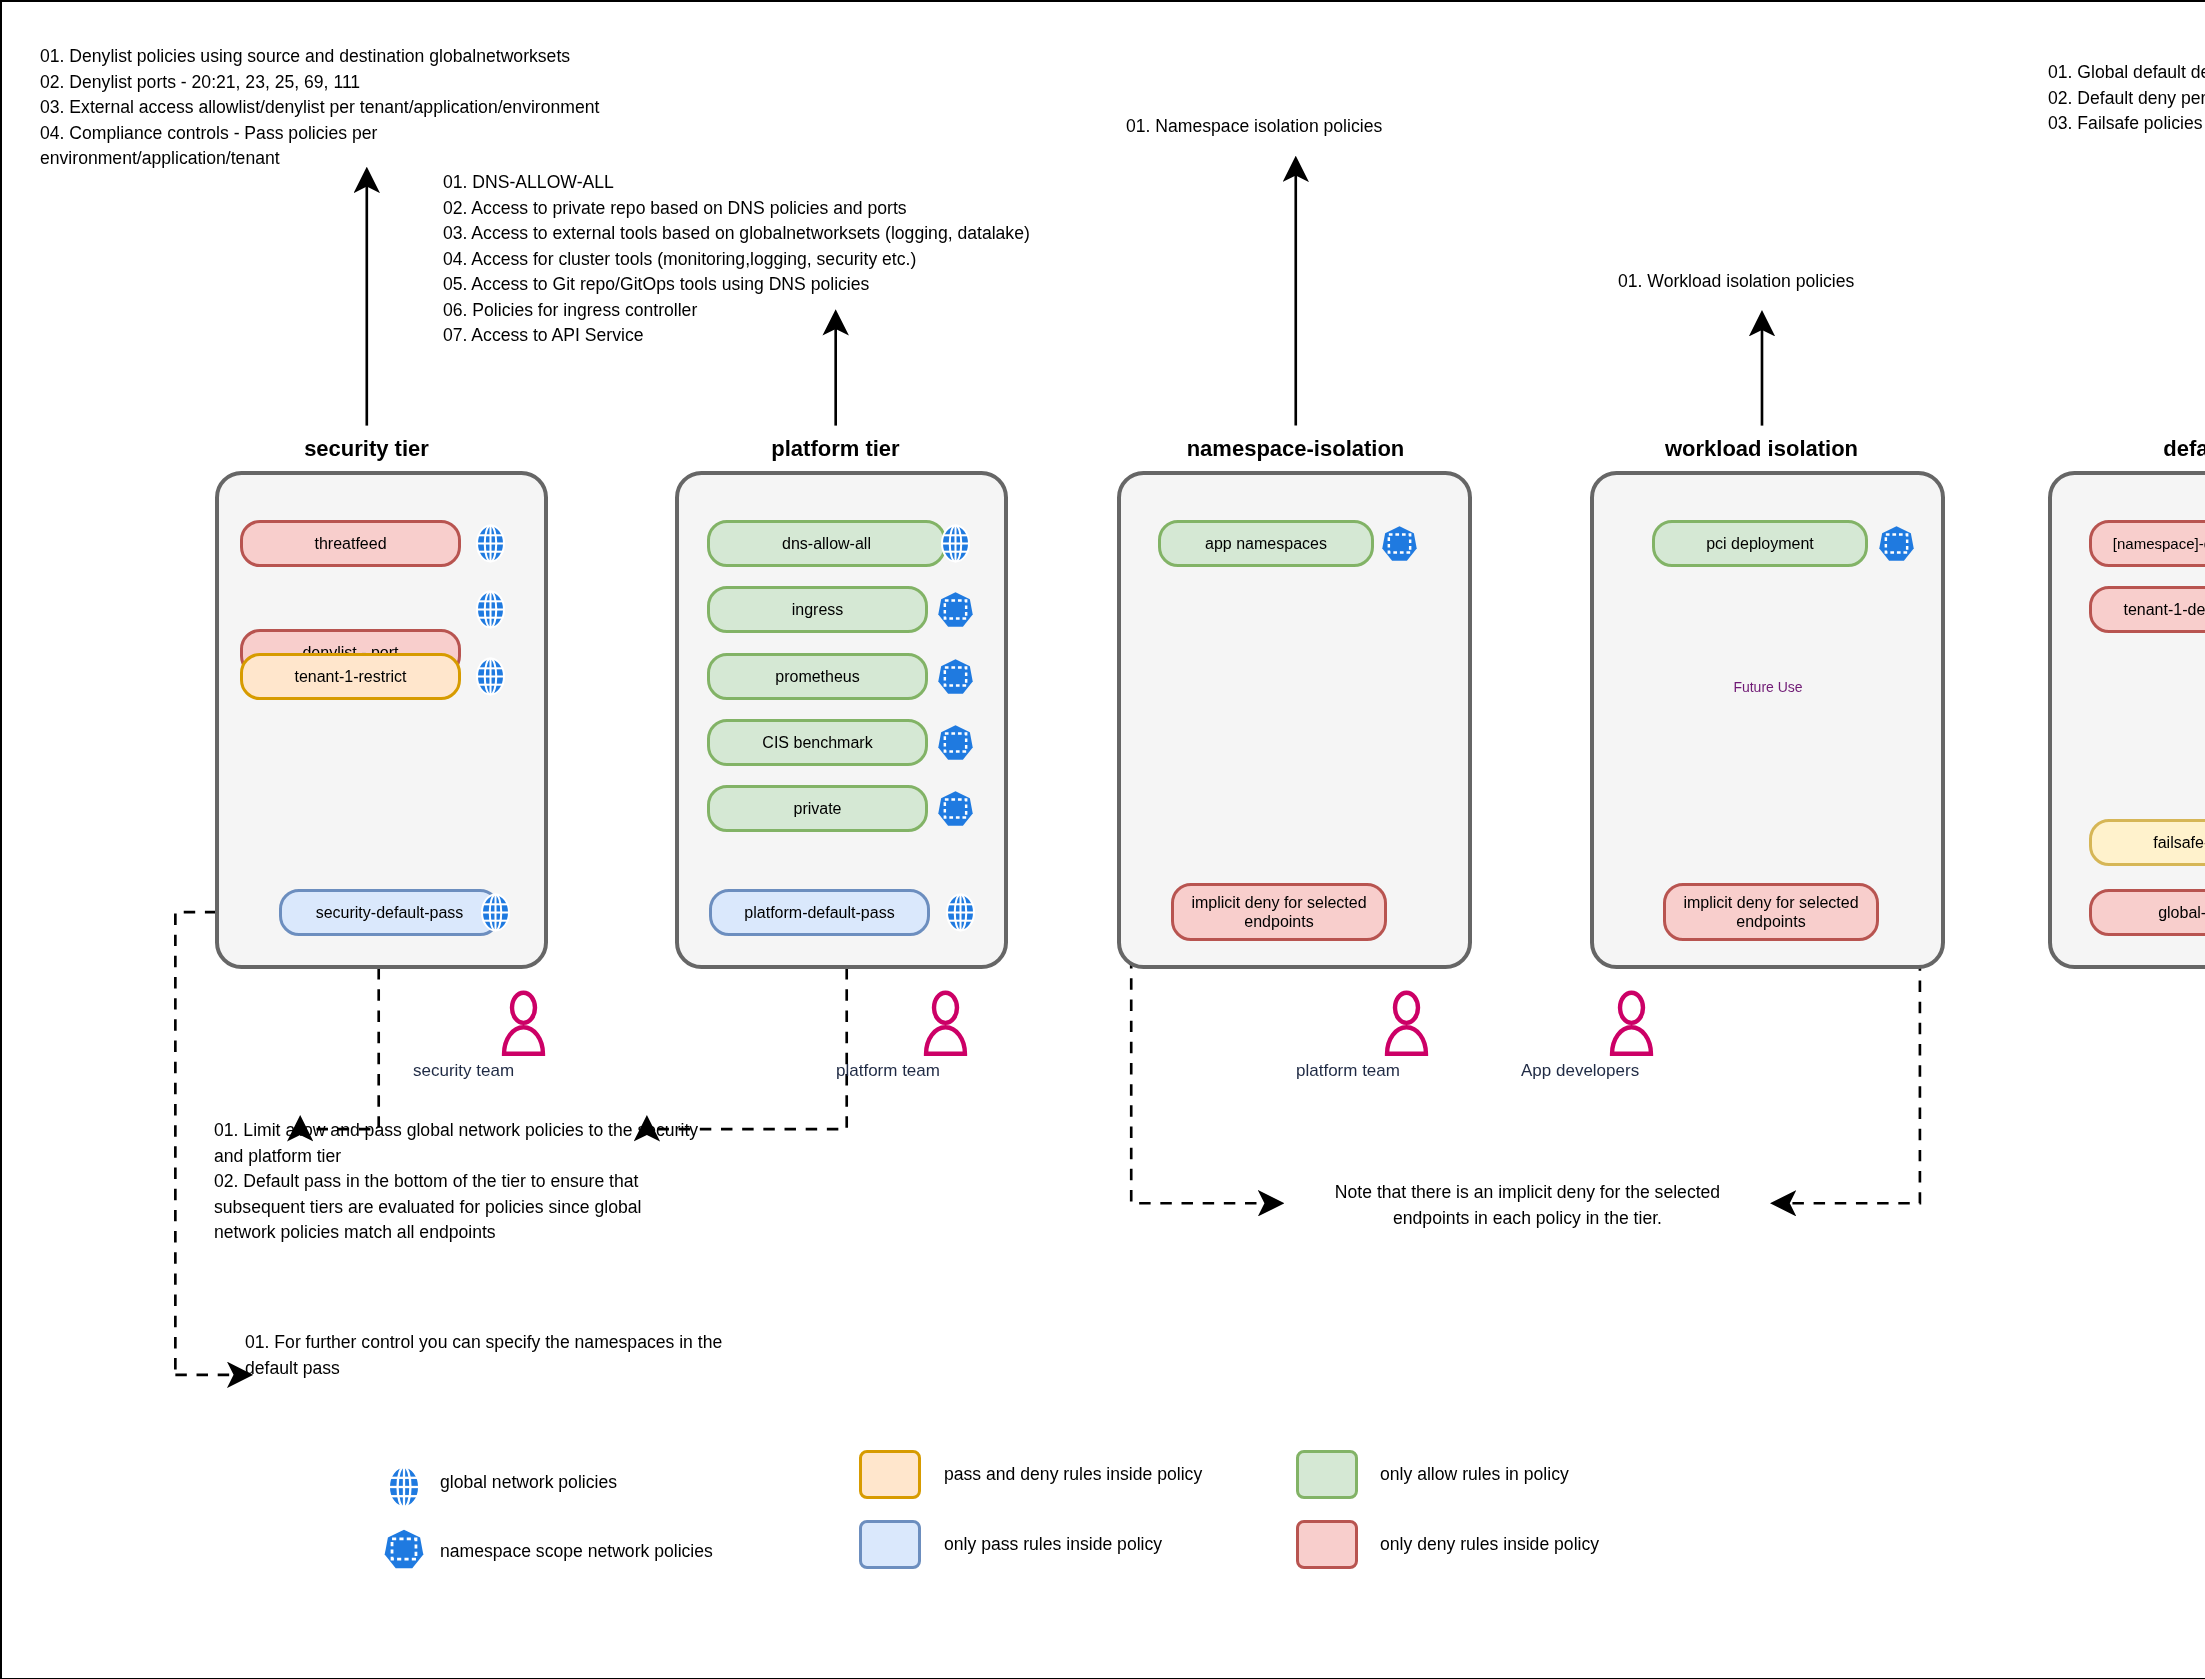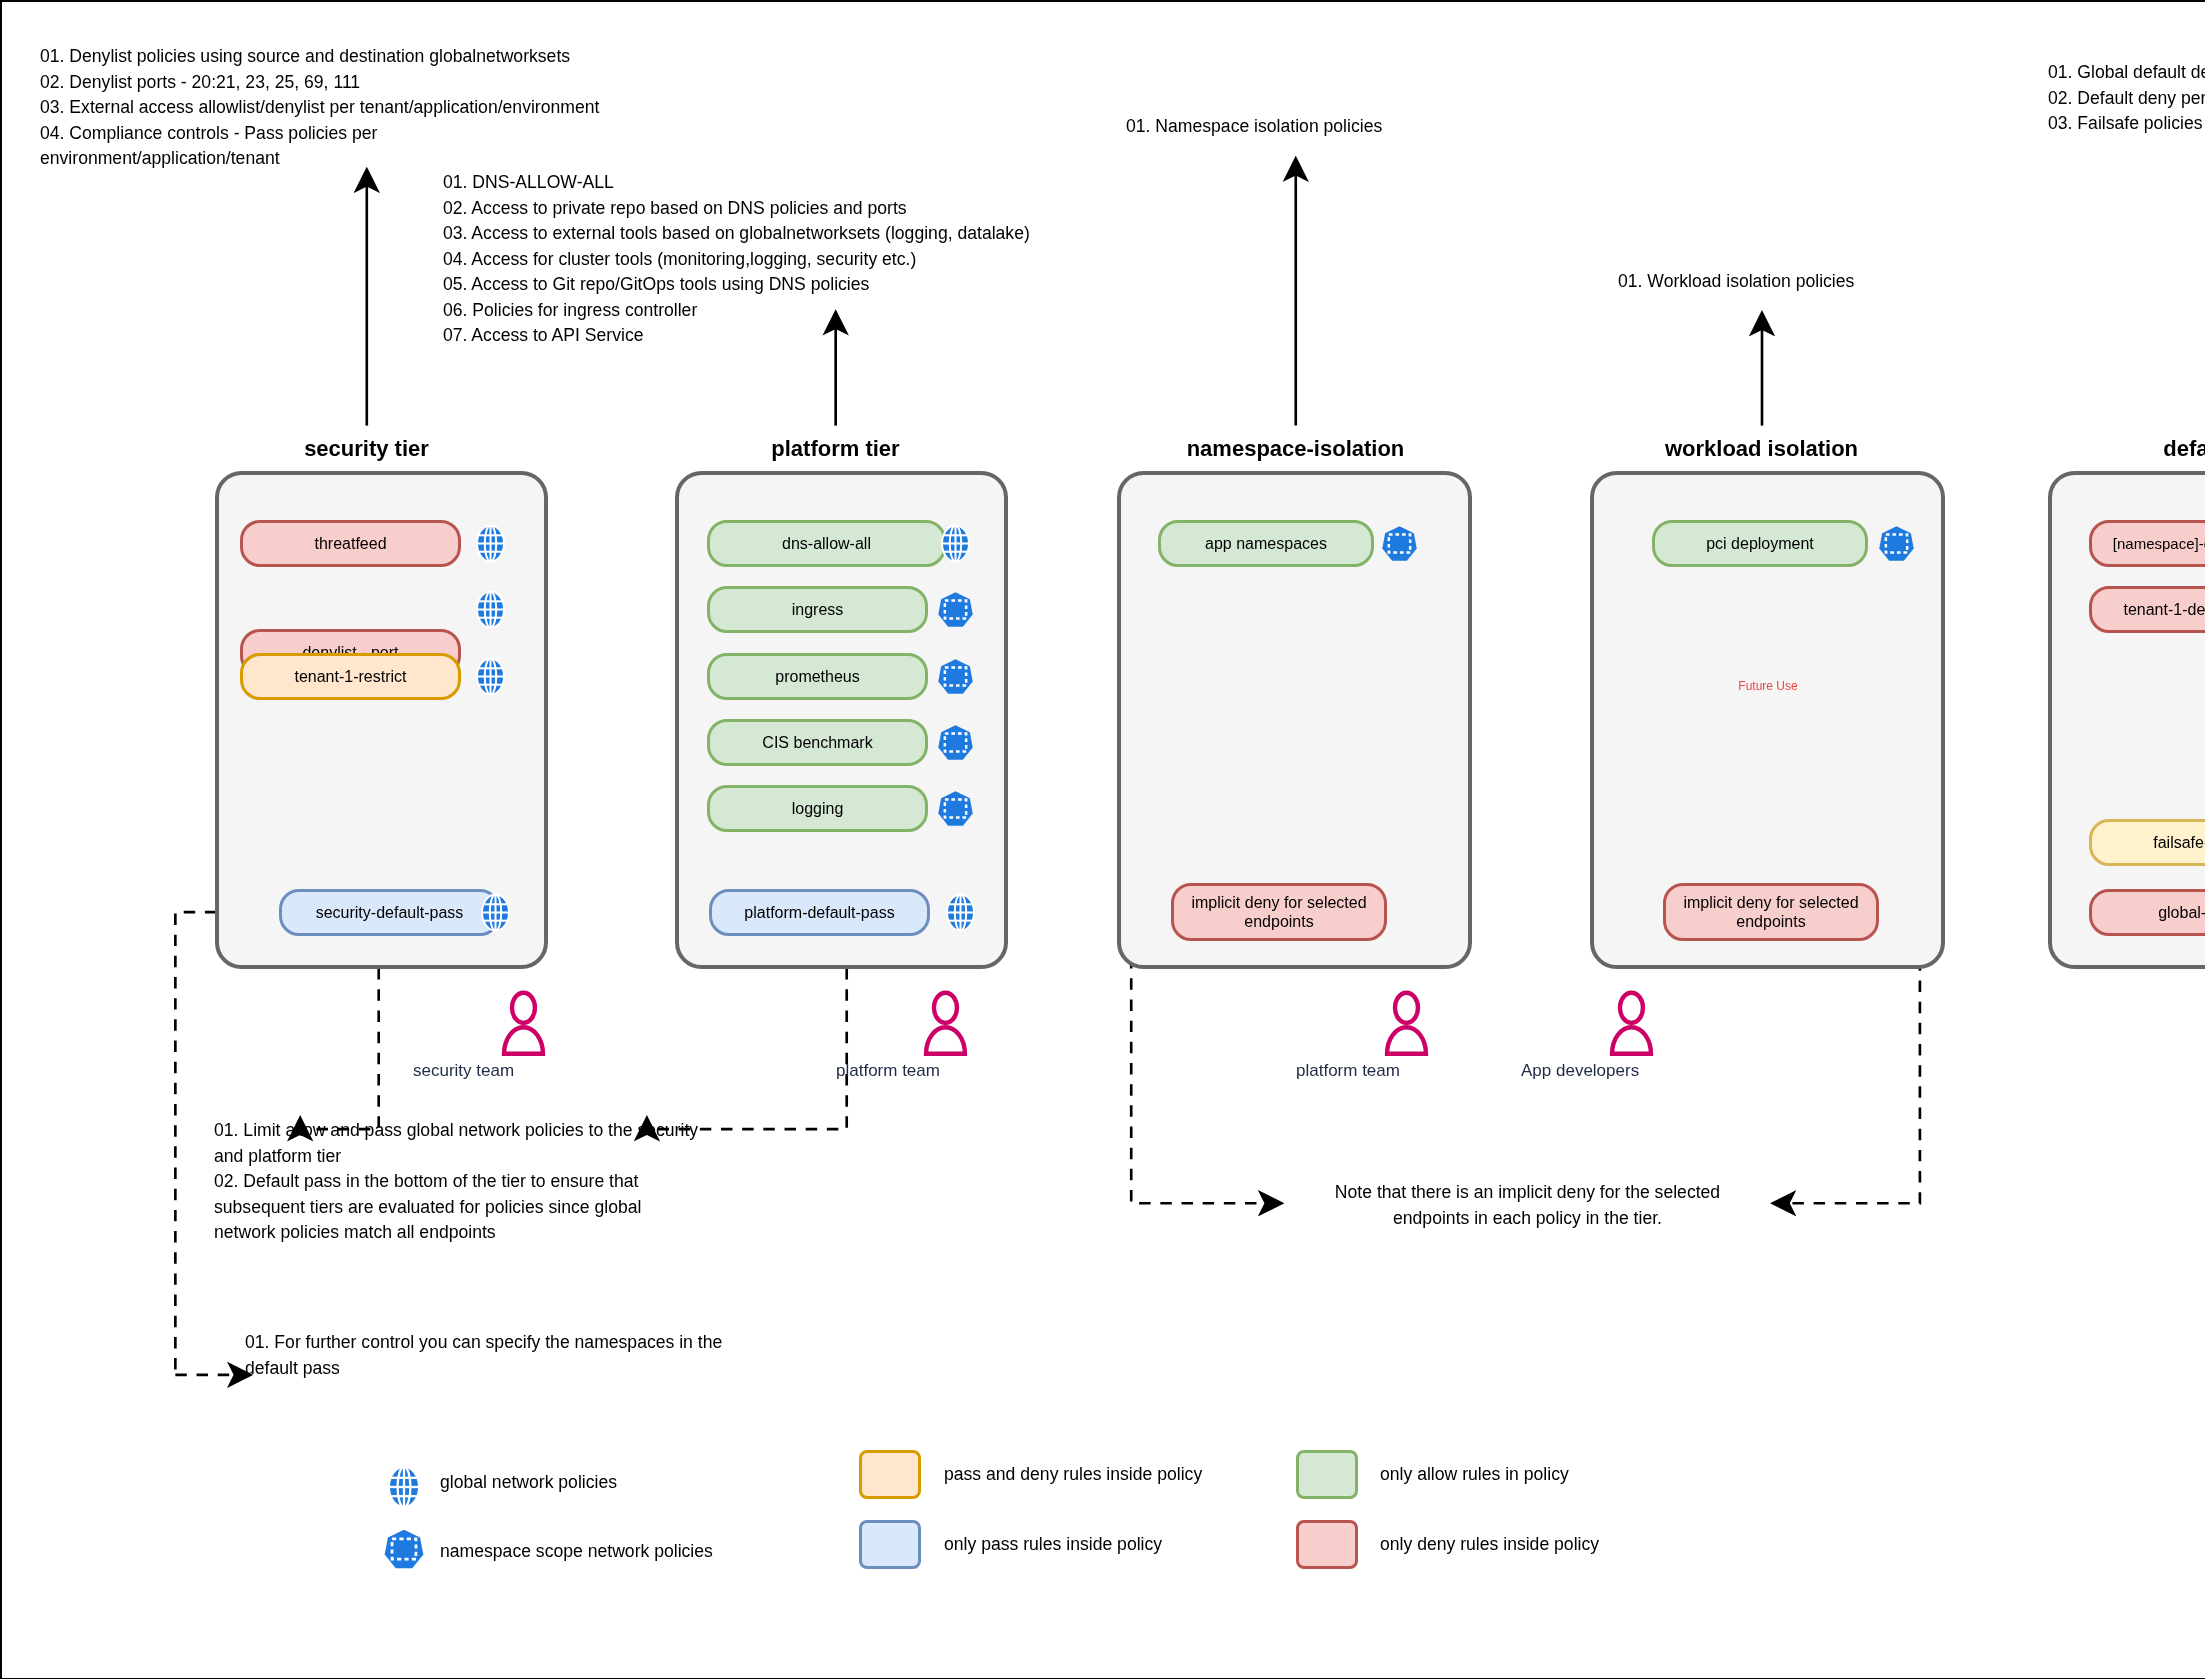--- a/index.html
+++ b/index.html
@@ -62,22 +62,22 @@
     font-family:"Liberation Sans", sans-serif;
   }
   .chip.deny{background:#f8cecc;border-color:#b85450;}
   .chip.allow{background:#d5e8d4;border-color:#82b366;}
   .chip.pass{background:#dae8fc;border-color:#6c8ebf;}
   .chip.passdeny{background:#ffe6cc;border-color:#d79b00;}
   .chip.failsafe{background:#fff2cc;border-color:#d6b656;}
 
   .future-use{
     position:absolute;
-    font-size:12px;
-    color:#ef4444;
+    font-size:14px;
+    color:#701a75;
     text-align:center;
     font-family:"Liberation Sans", sans-serif;
   }
 
   
   .ic{position:absolute;}
 
   
   .persona{position:absolute;}
   .persona-label{
@@ -282,21 +282,21 @@
   </div>
 
   <div class="chip allow" style="left:705px;top:717px;width:221px;height:47px;">CIS benchmark</div>
   <div class="ic" style="left:933px;top:720px;width:41px;height:41px;">
     <svg viewBox="0 0 100 100" width="41" height="41">
         <polygon points="50,8 85,25 92,62 68,92 32,92 8,62 15,25" fill="#1f7ae0"></polygon>
         <rect x="24" y="28" width="52" height="44" fill="none" stroke="#fff" stroke-width="6" stroke-dasharray="9,7"></rect>
       </svg>
   </div>
 
-  <div class="chip allow" style="left:705px;top:783px;width:221px;height:47px;">logging</div>
+  <div class="chip allow" style="left:705px;top:783px;width:221px;height:47px;">private</div>
   <div class="ic" style="left:933px;top:786px;width:41px;height:41px;">
     <svg viewBox="0 0 100 100" width="41" height="41">
         <polygon points="50,8 85,25 92,62 68,92 32,92 8,62 15,25" fill="#1f7ae0"></polygon>
         <rect x="24" y="28" width="52" height="44" fill="none" stroke="#fff" stroke-width="6" stroke-dasharray="9,7"></rect>
       </svg>
   </div>
 
   <div class="chip pass" style="left:707px;top:887px;width:221px;height:47px;">platform-default-pass</div>
   <div class="ic" style="left:938px;top:890px;width:41px;height:41px;">
     <svg viewBox="0 0 100 100" width="41" height="41">

